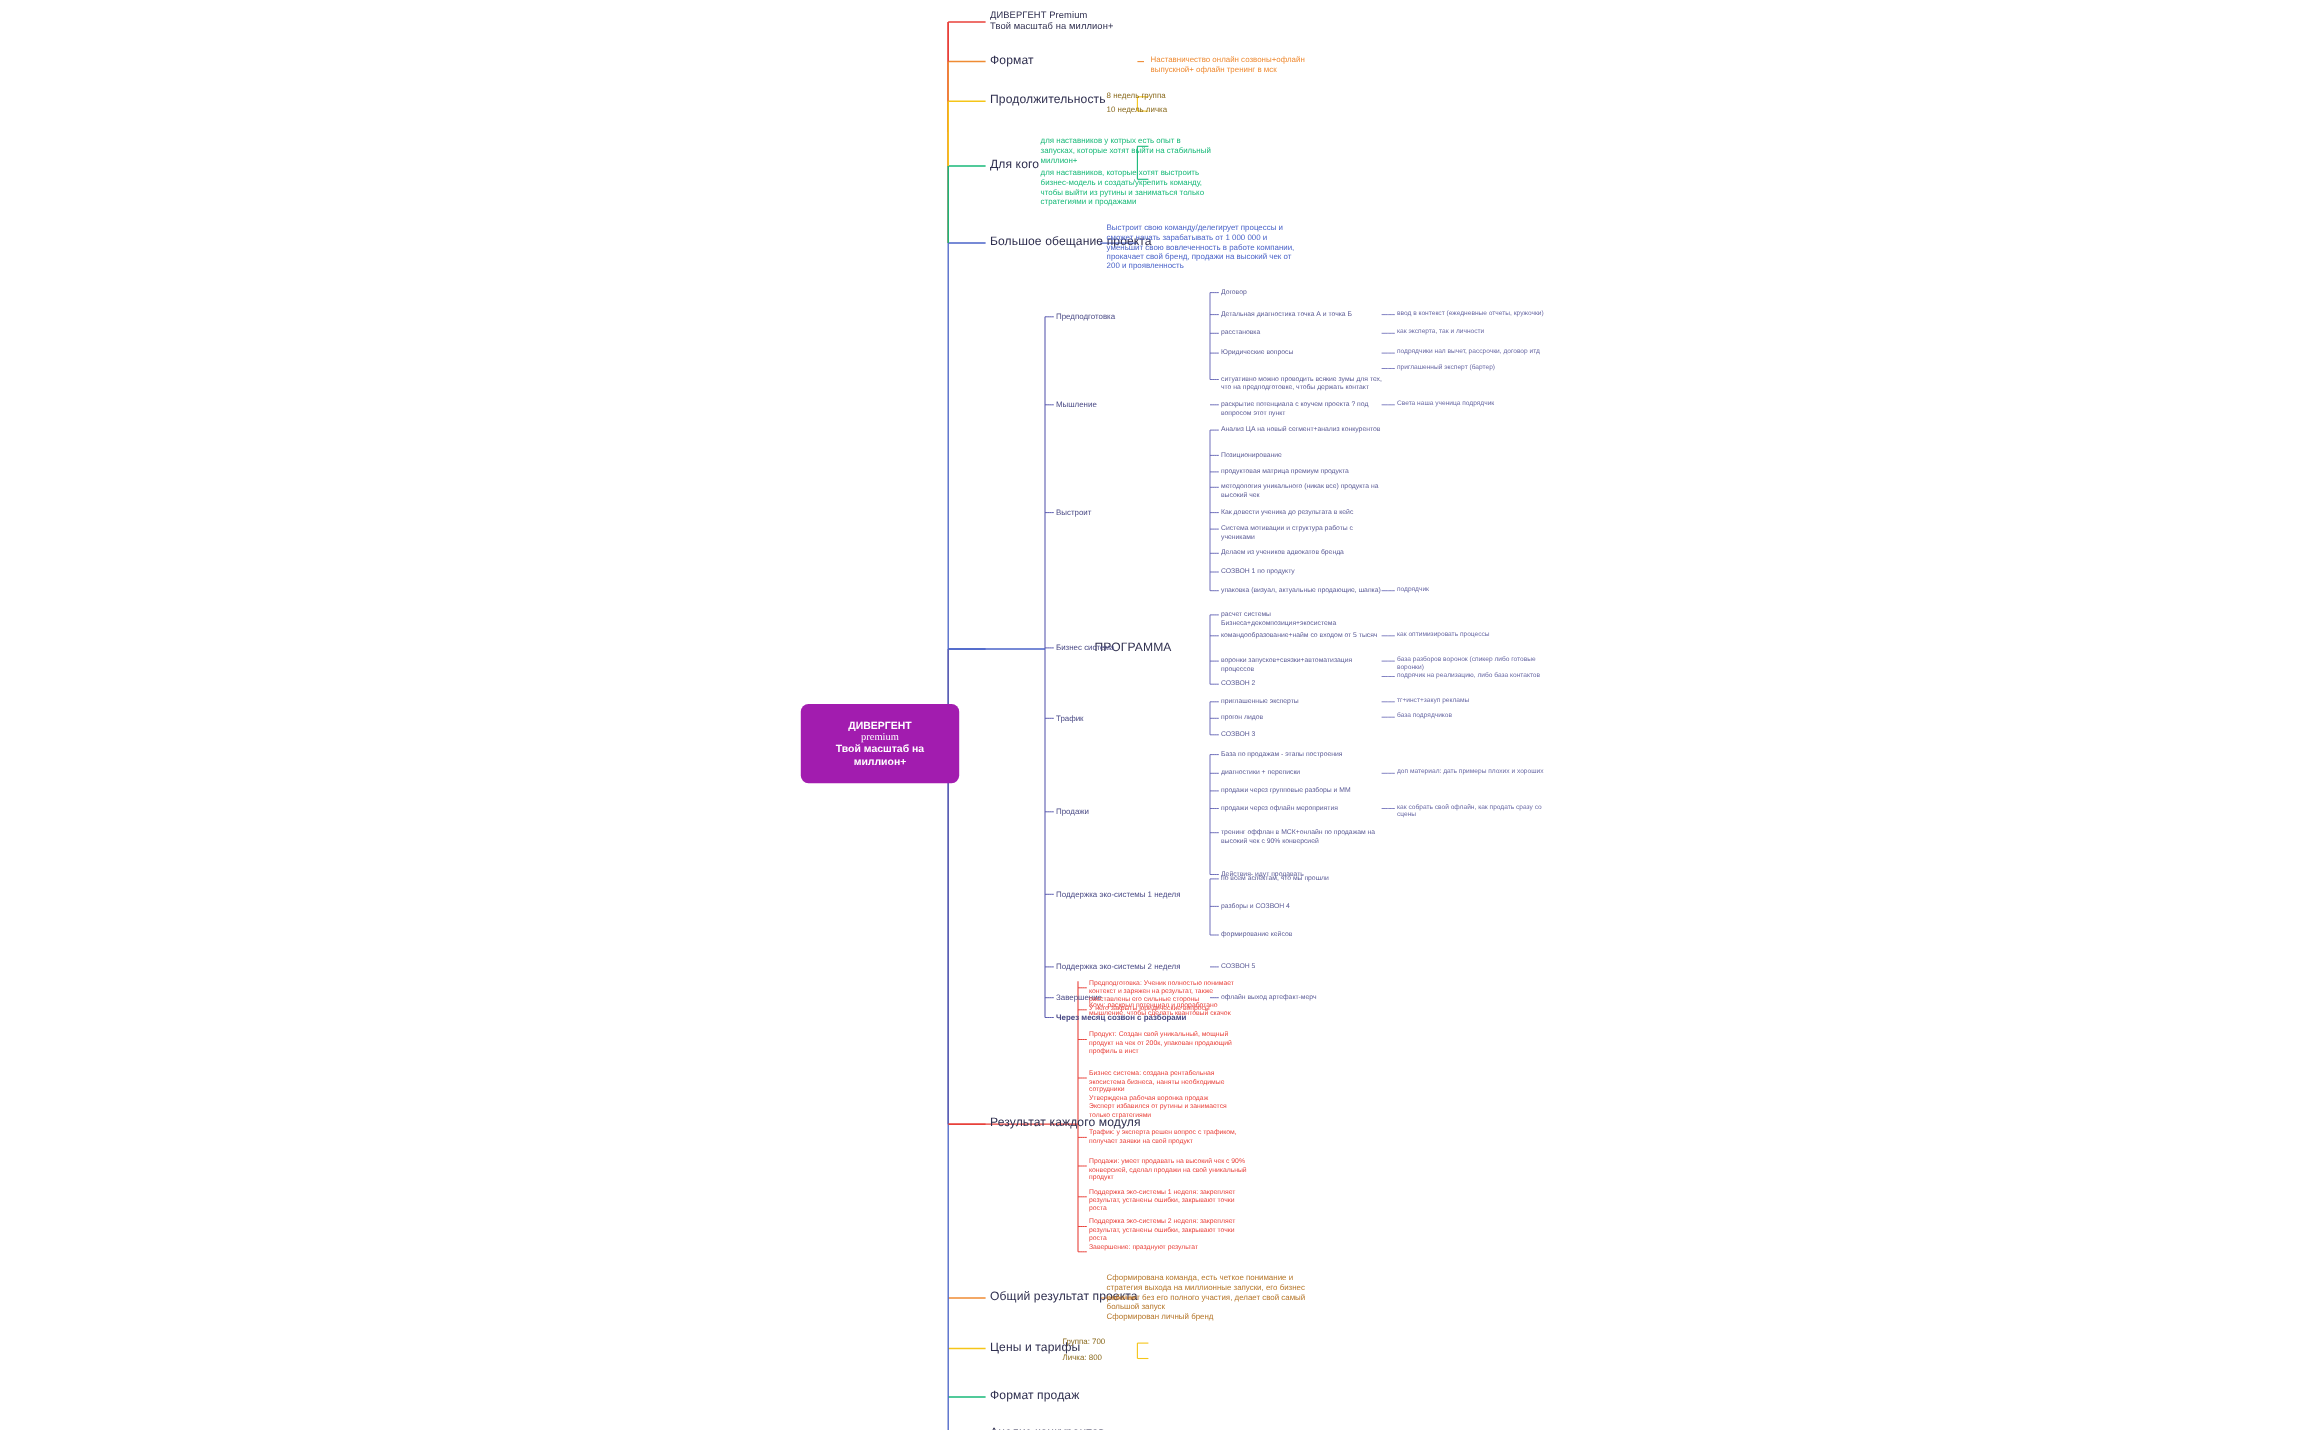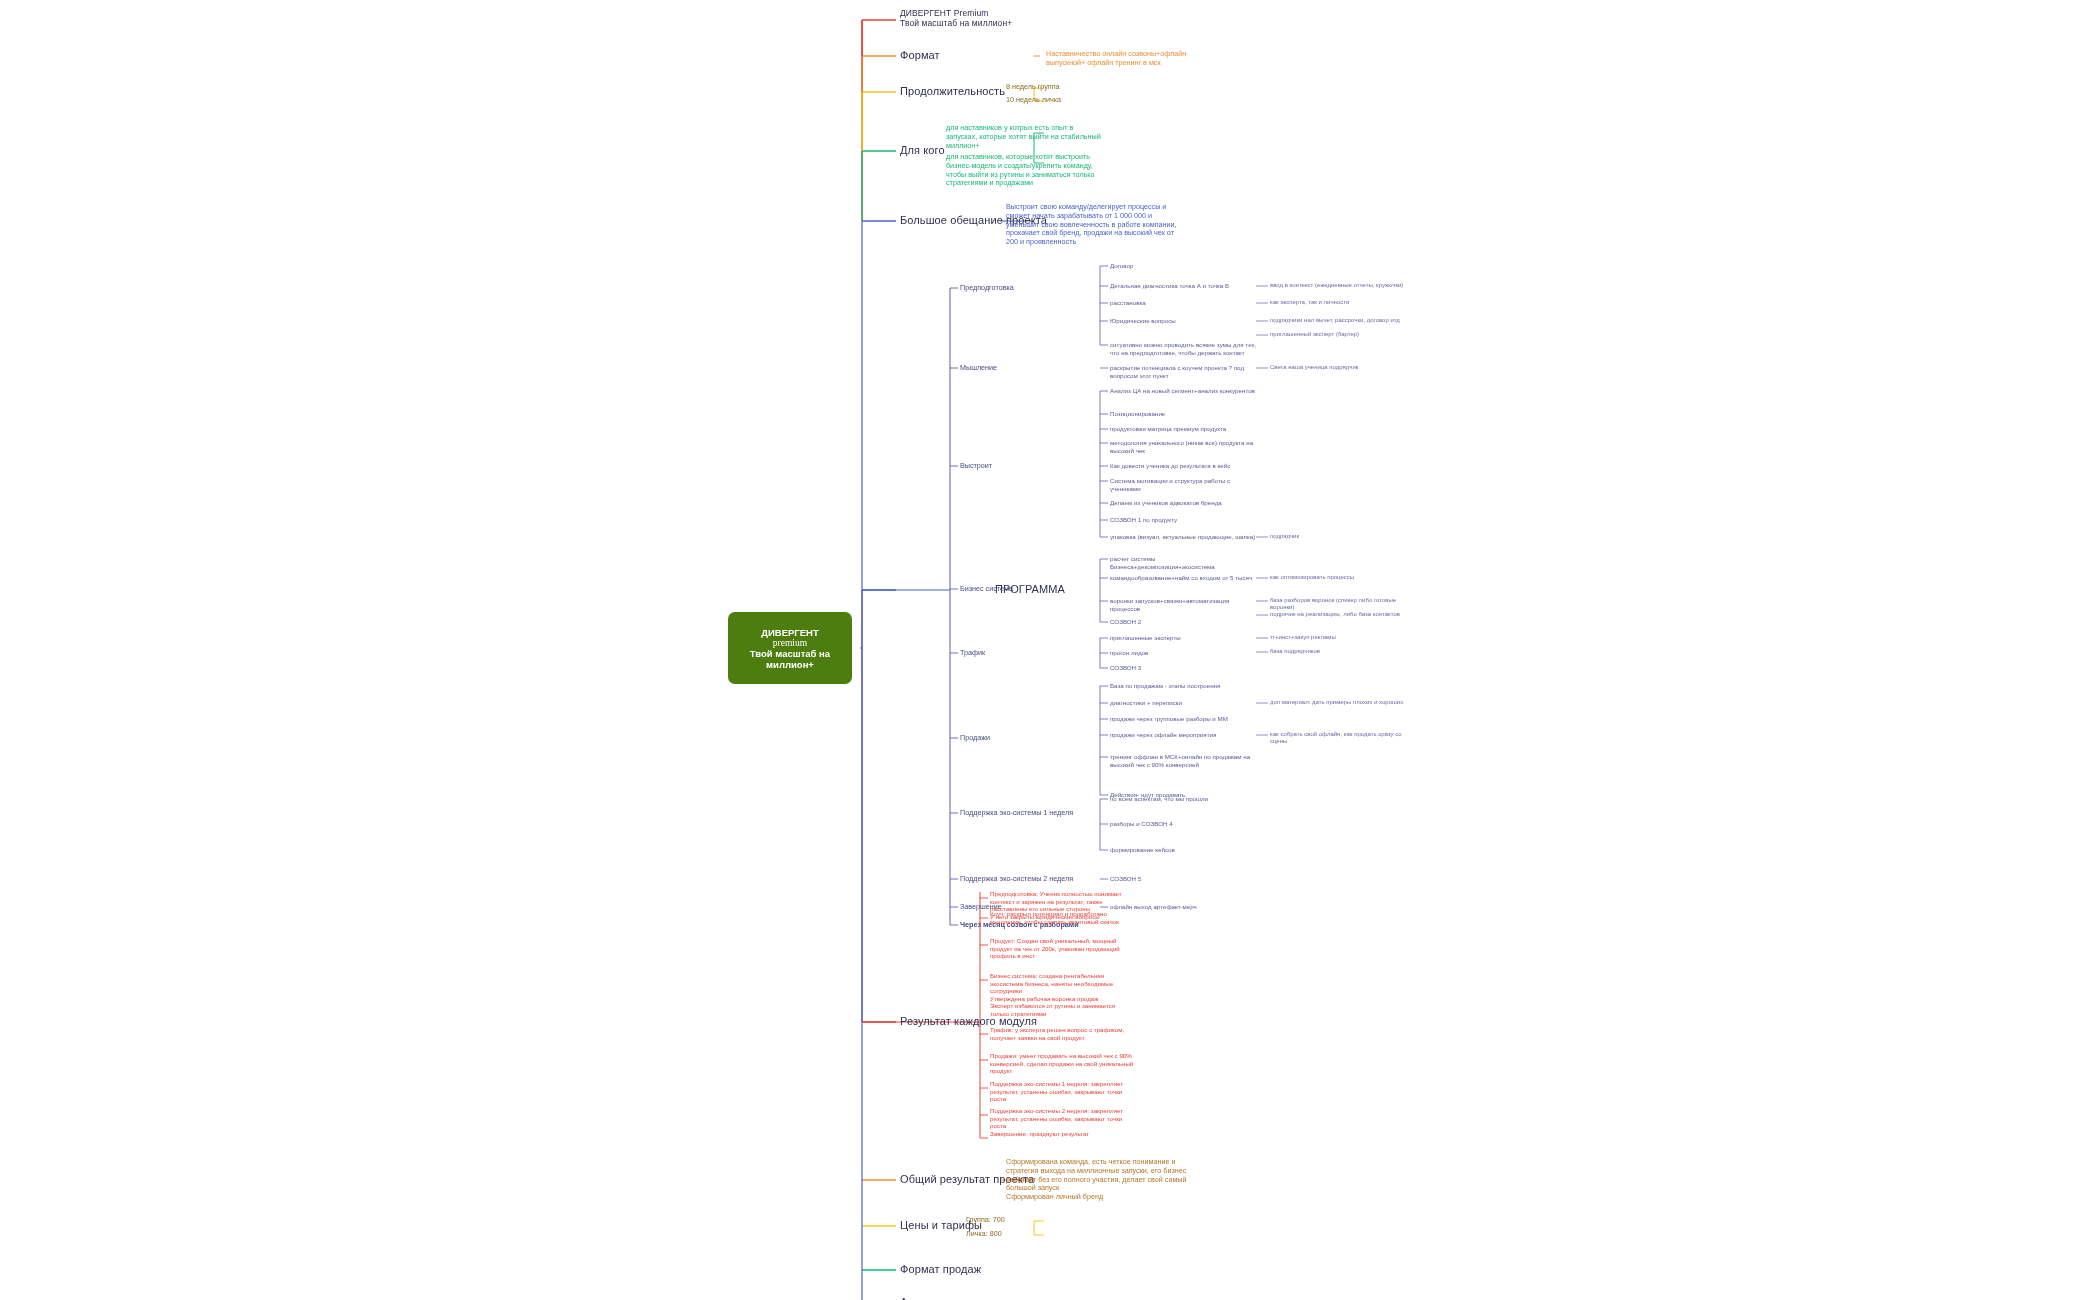--- a/index.html
+++ b/index.html
@@ -137,21 +137,21 @@
       <path d="M980,898 C984.4,898 984.4,898 988,898" stroke="#e8413a" stroke-width="0.9" fill="none"></path>
       <path d="M980,918 C984.4,918 984.4,918 988,918" stroke="#e8413a" stroke-width="0.9" fill="none"></path>
       <path d="M980,945 C984.4,945 984.4,945 988,945" stroke="#e8413a" stroke-width="0.9" fill="none"></path>
       <path d="M980,980 C984.4,980 984.4,980 988,980" stroke="#e8413a" stroke-width="0.9" fill="none"></path>
       <path d="M980,1034 C984.4,1034 984.4,1034 988,1034" stroke="#e8413a" stroke-width="0.9" fill="none"></path>
       <path d="M980,1060 C984.4,1060 984.4,1060 988,1060" stroke="#e8413a" stroke-width="0.9" fill="none"></path>
       <path d="M980,1088 C984.4,1088 984.4,1088 988,1088" stroke="#e8413a" stroke-width="0.9" fill="none"></path>
       <path d="M980,1115 C984.4,1115 984.4,1115 988,1115" stroke="#e8413a" stroke-width="0.9" fill="none"></path>
       <path d="M980,1138 C984.4,1138 984.4,1138 988,1138" stroke="#e8413a" stroke-width="0.9" fill="none"></path>
     </svg>
-  <div class="root" id="root-node" style="left: 728px; top: 612px; width: 124px; height: 72px; font-size: 9.5px; background: #4d7c0f; color: rgb(255, 255, 255);">
+  <div class="root" id="root-node" style="left: 728px; top: 640px; width: 144px; height: 72px; font-size: 9.5px; background: #a21caf; color: rgb(255, 255, 255);">
     <div>
       <span>ДИВЕРГЕНТ</span>
       <span class="l2">premium</span>
       <span>Твой масштаб на</span>
       <span>миллион+</span>
     </div>
   </div>
   <div id="nodes">
       <div class="node l1" style="left: 900px; top: 8px; width: 260px; color: rgb(47, 47, 79); font-size: 8.5px;">ДИВЕРГЕНТ Premium
 Твой масштаб на миллион+</div>

